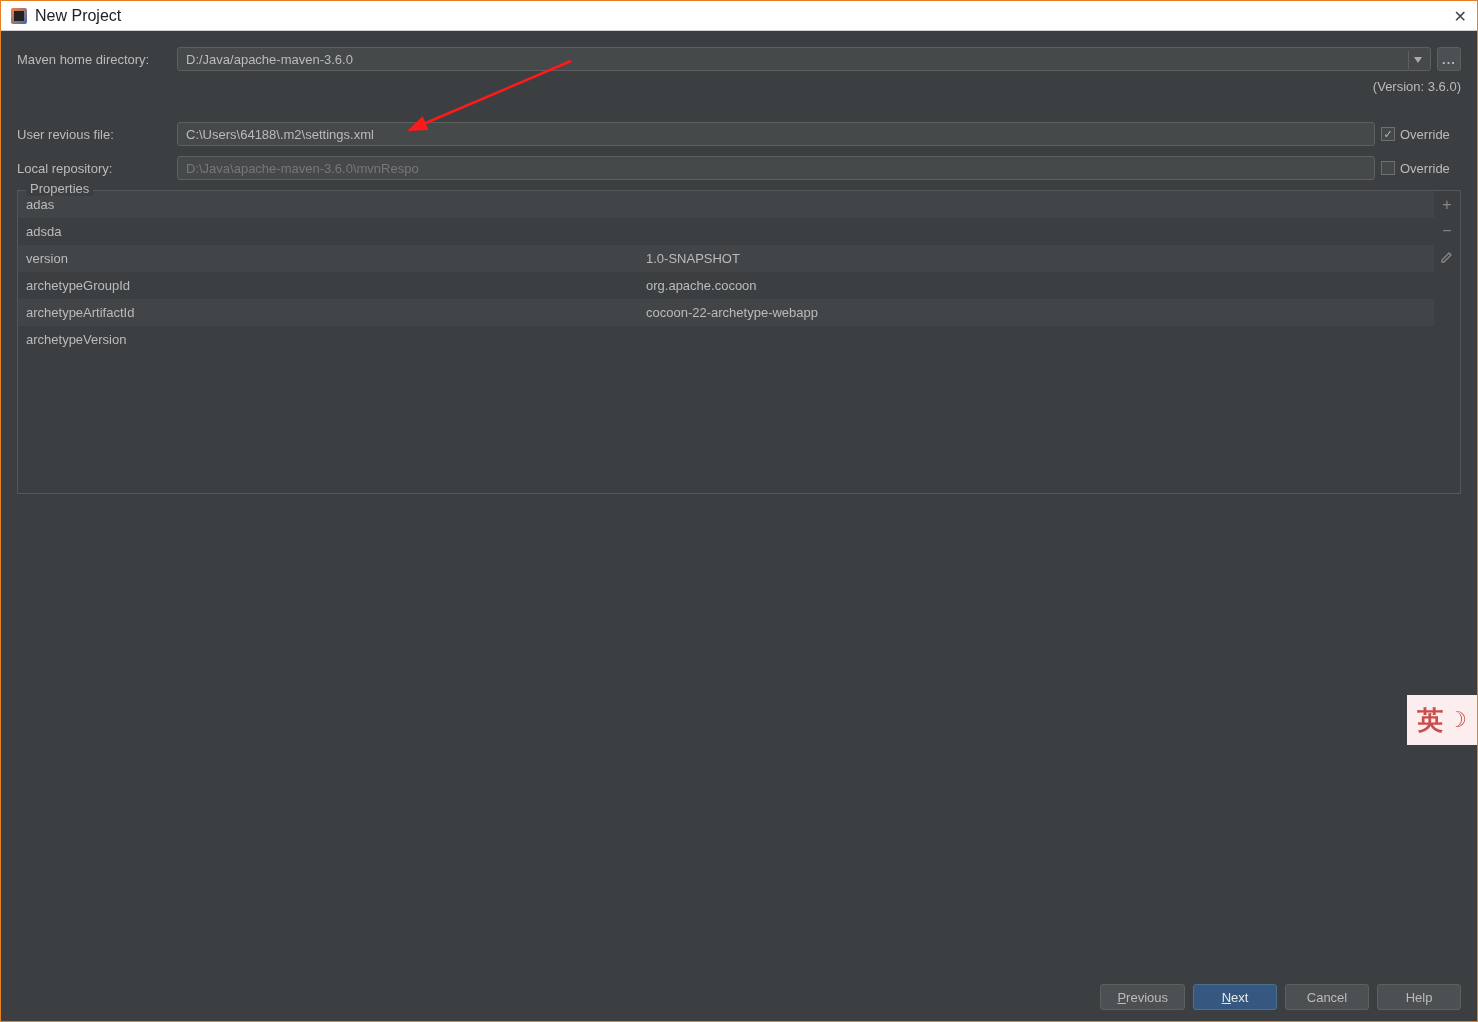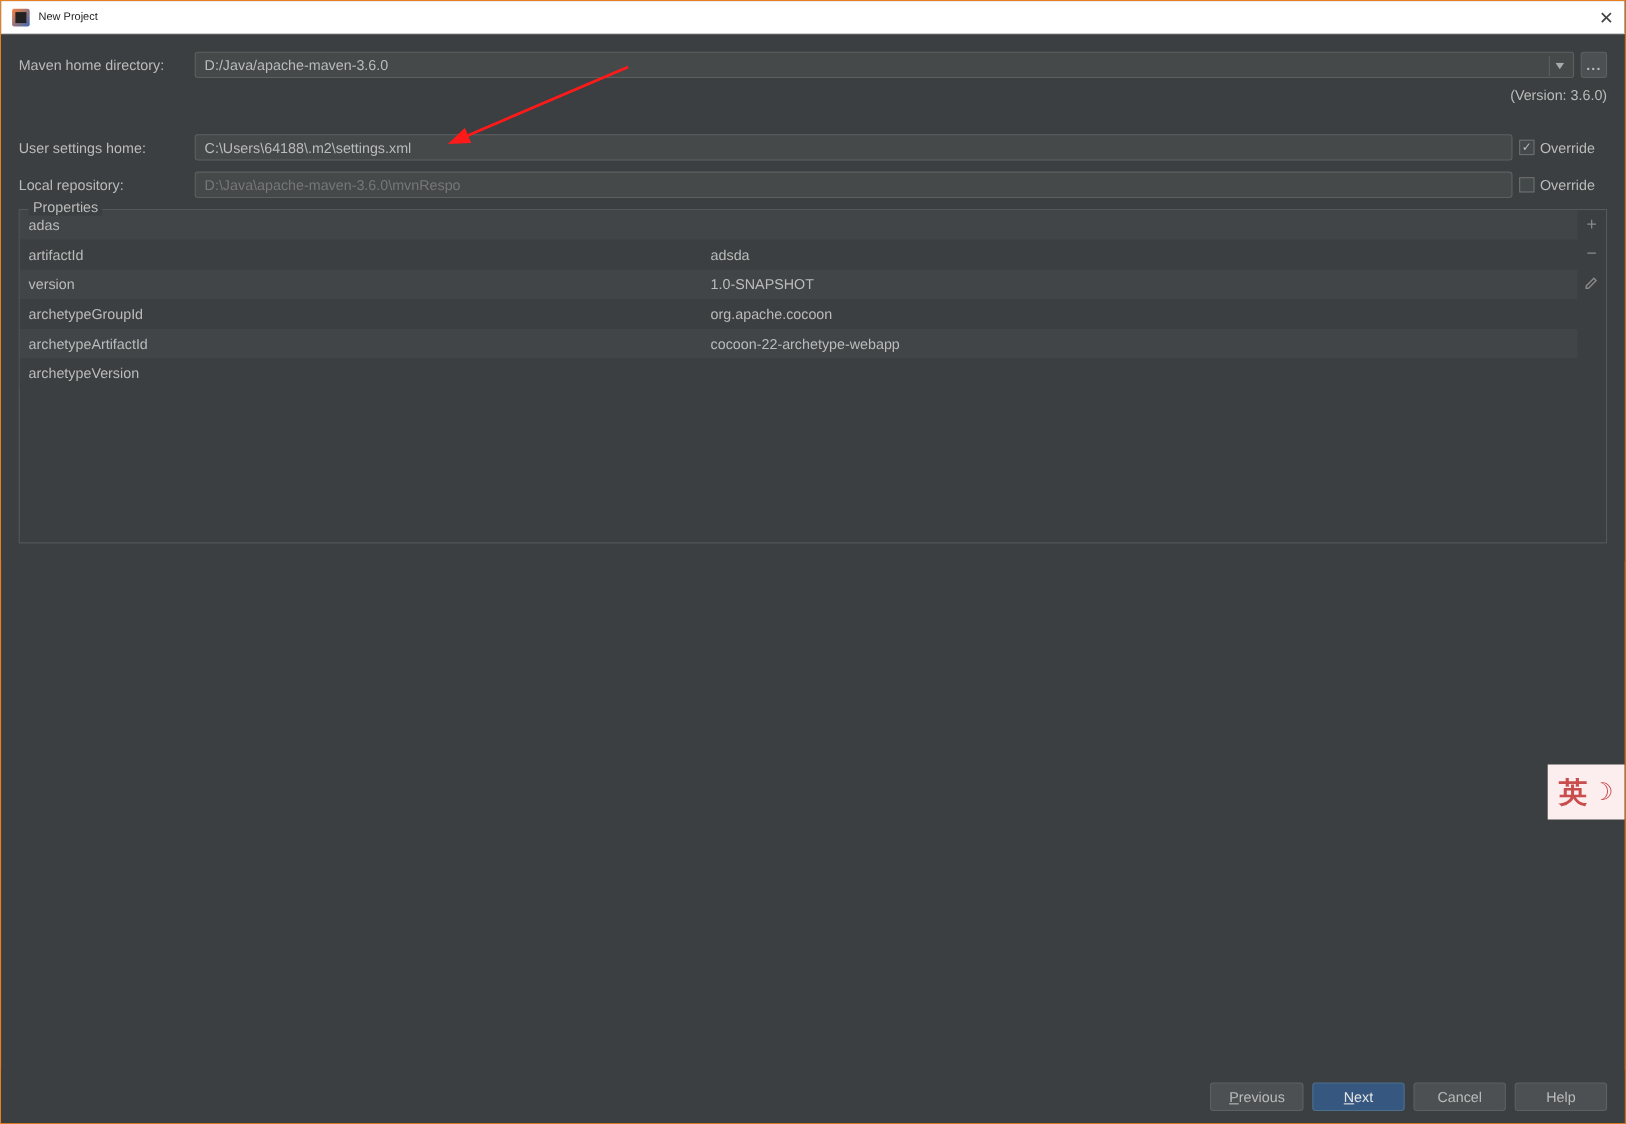--- a/index.html
+++ b/index.html
@@ -27,21 +27,21 @@
 .app-icon {
   width: 16px; height: 16px; margin-right: 8px;
   background: linear-gradient(135deg, #f97e3e 0%, #3c6cb4 100%);
   border-radius: 2px;
   position: relative;
 }
 .app-icon::after {
   content: ""; position: absolute; inset: 3px;
   background: #222;
 }
-.title-text { color: #222; font-size: 10px; }
+.title-text { color: #222; font-size: 16px; }
 .win-close {
   position: absolute; right: 10px; top: 6px;
   font-size: 16px; color: #444; cursor: pointer;
   font-family: Arial;
 }
 .content {
   padding: 16px;
   background: #3c3f41;
 }
 .row {
@@ -175,21 +175,21 @@
       </div>
       <div class="square-btn">
         <span style="color:#bbb;font-weight:bold;letter-spacing:1px;">...</span>
       </div>
     </div>
   </div>
 
   <div class="version-note">(Version: 3.6.0)</div>
 
   <div class="row">
-    <div class="label-col">User settings home:</div>
+    <div class="label-col">User revious file:</div>
     <div class="field-col">
       <div class="textfield" style="flex:1; position:relative;">
         <span>C:\Users\64188\.m2\settings.xml</span>
         <span style="position:absolute; right:6px; top:5px;">
           <svg viewBox="0 0 14 11">
               <path d="M0 2 L5 2 L6 0 L14 0 L14 11 L0 11 Z" fill="#777"></path>
             </svg>
         </span>
       </div>
       <div class="override-cell">
@@ -218,21 +218,20 @@
   </div>
 
   <div class="fieldset">
     <span class="fieldset-legend">Properties</span>
     <div class="props-wrap">
       <div class="props-table">
         <div class="props-row">
           <div class="props-val">adas</div>
         </div>
         <div class="props-row">
-          <div class="props-key">artifactId</div>
           <div class="props-val">adsda</div>
         </div>
         <div class="props-row">
           <div class="props-key">version</div>
           <div class="props-val">1.0-SNAPSHOT</div>
         </div>
         <div class="props-row">
           <div class="props-key">archetypeGroupId</div>
           <div class="props-val">org.apache.cocoon</div>
         </div>

